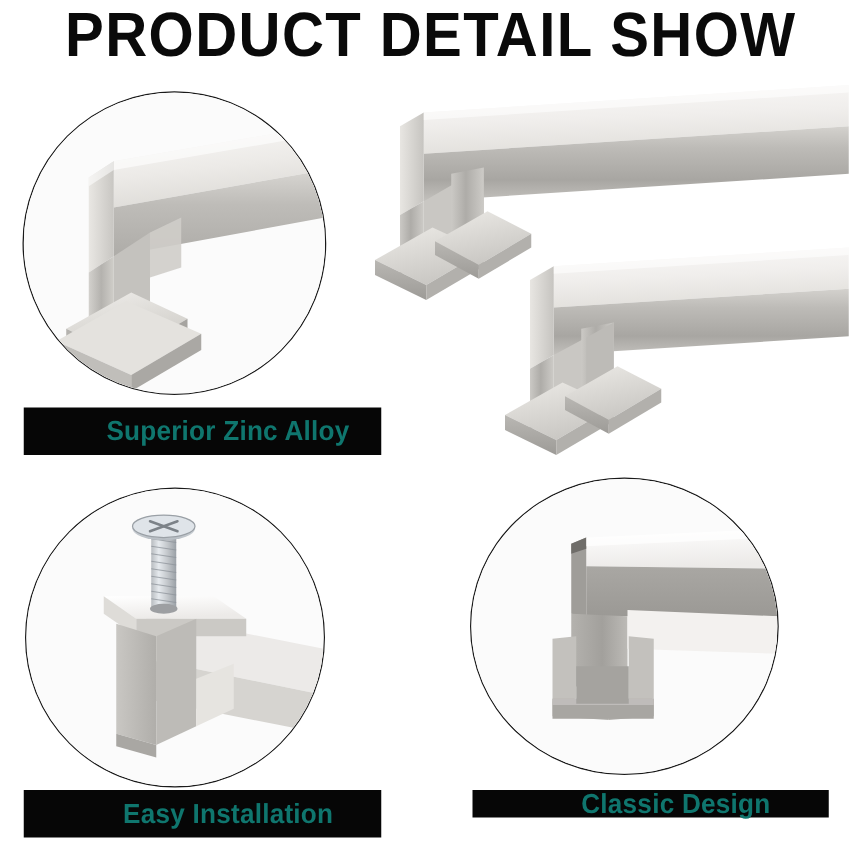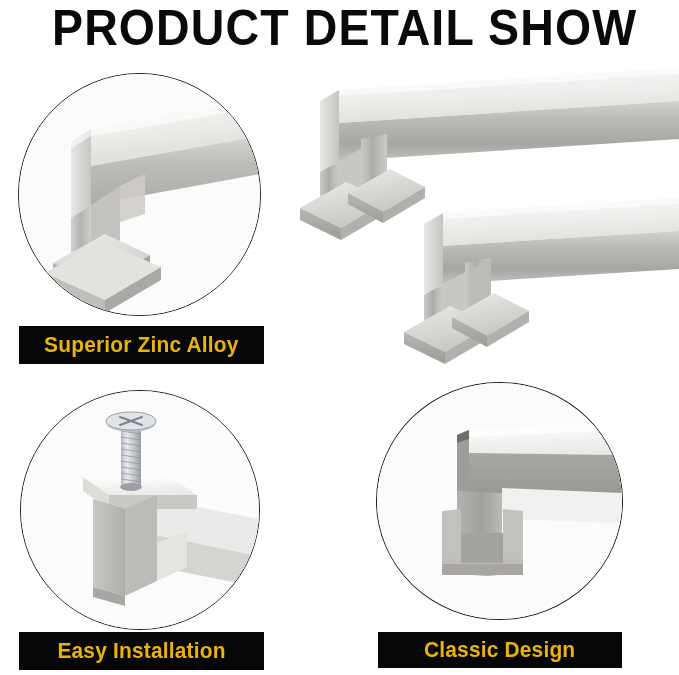--- a/index.html
+++ b/index.html
@@ -23,32 +23,33 @@
     transform:scaleX(.93);
     transform-origin:left top;
     white-space:nowrap;
     line-height:60px;
   }
 
   
   .cap{
     position:absolute;
     background:#060606;
-    color:#eab308;
+    color:#0f766e;
     display:flex;
     align-items:center;
     justify-content:center;
     font-weight:700;
     letter-spacing:.2px;
     white-space:nowrap;
+    padding-left:41px;
   }
   .cap span{transform:scaleX(.95);transform-origin:center;}
   #cap-zinc{left:3px;top:326px;width:245px;height:38px;font-size:22px;}
   #cap-easy{left:3px;top:632px;width:245px;height:38px;font-size:22px;text-align:right;}
-  #cap-classic{left:362px;top:632px;width:244px;height:36px;font-size:22px;}
+  #cap-classic{left:362px;top:632px;width:244px;height:22px;font-size:22px;}
 
   
   .circle{
     position:absolute;
     border-radius:50%;
     border:1.4px solid #1a1a1a;
     background:#fbfbfb;
     overflow:hidden;
   }
   #circle-zinc{left:2px;top:73px;width:241px;height:241px;}

